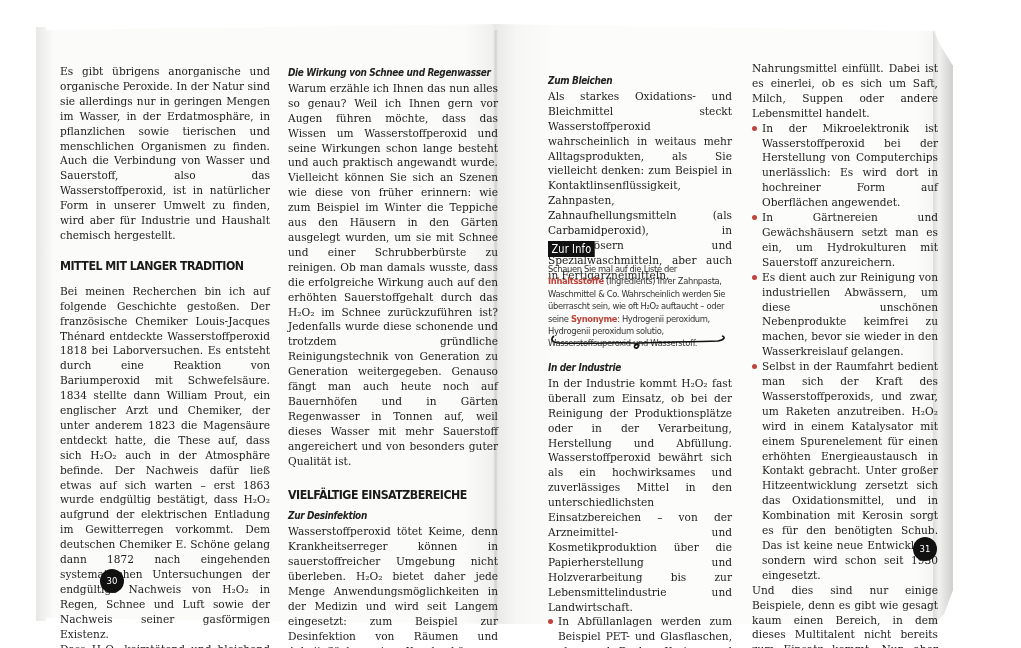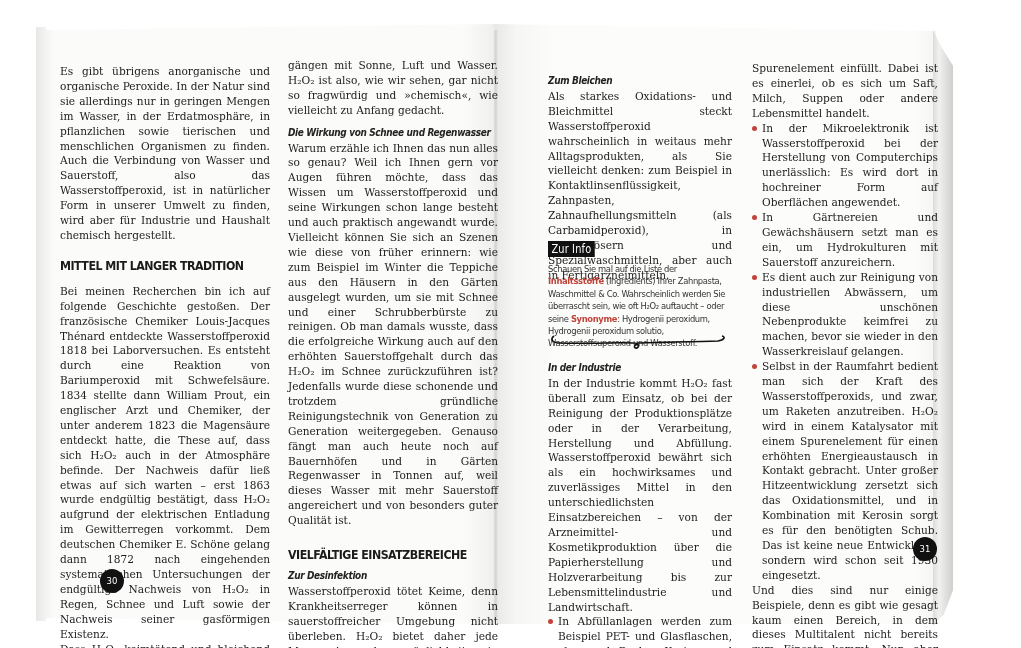--- a/index.html
+++ b/index.html
@@ -45,21 +45,20 @@
     <p>Es gibt übrigens anorganische und organische Peroxide. In der Natur sind sie allerdings nur in geringen Mengen im Wasser, in der Erdatmosphäre, in pflanzlichen sowie tierischen und menschlichen Organismen zu finden. Auch die Verbindung von Wasser und Sauerstoff, also das Wasserstoffperoxid, ist in natürlicher Form in unserer Umwelt zu finden, wird aber für Industrie und Haushalt chemisch hergestellt.</p>
     <div style="height:16px"></div>
     <h2 class="h2">Mittel mit langer Tradition</h2>
     <div style="height:10px"></div>
     <p>Bei meinen Recherchen bin ich auf folgende Geschichte gestoßen. Der französische Chemiker Louis-Jacques Thénard entdeckte Wasserstoffperoxid 1818 bei Laborversuchen. Es entsteht durch eine Reaktion von Bariumperoxid mit Schwefelsäure. 1834 stellte dann William Prout, ein englischer Arzt und Chemiker, der unter anderem 1823 die Magensäure entdeckt hatte, die These auf, dass sich H₂O₂ auch in der Atmosphäre befinde. Der Nachweis dafür ließ etwas auf sich warten – erst 1863 wurde endgültig bestätigt, dass H₂O₂ aufgrund der elektrischen Entladung im Gewitterregen vorkommt. Dem deutschen Chemiker E. Schöne gelang dann 1872 nach eingehenden systematischen Untersuchungen der endgültige Nachweis von H₂O₂ in Regen, Schnee und Luft sowie der Nachweis seiner gasförmigen Existenz.</p>
     <p>Dass H₂O₂ keimtötend und bleichend wirkt, wurde schon früh erkannt. Bereits in den 1870er-Jahren stellte man es industriell her.</p>
 
   </div>
 
   <div class="col" style="left:288px;top:58px;width:210px;">
-    <p>gängen mit Sonne, Luft und Wasser. H₂O₂ ist also, wie wir sehen, gar nicht so fragwürdig und »chemisch«, wie vielleicht zu Anfang gedacht.</p>
     <div style="height:8px"></div>
     <h3 class="h3">Die Wirkung von Schnee und Regenwasser</h3>
     <p>Warum erzähle ich Ihnen das nun alles so genau? Weil ich Ihnen gern vor Augen führen möchte, dass das Wissen um Wasserstoffperoxid und seine Wirkungen schon lange besteht und auch praktisch angewandt wurde. Vielleicht können Sie sich an Szenen wie diese von früher erinnern: wie zum Beispiel im Winter die Teppiche aus den Häusern in den Gärten ausgelegt wurden, um sie mit Schnee und einer Schrubberbürste zu reinigen. Ob man damals wusste, dass die erfolgreiche Wirkung auch auf den erhöhten Sauerstoffgehalt durch das H₂O₂ im Schnee zurückzuführen ist? Jedenfalls wurde diese schonende und trotzdem gründliche Reinigungstechnik von Generation zu Generation weitergegeben. Genauso fängt man auch heute noch auf Bauernhöfen und in Gärten Regenwasser in Tonnen auf, weil dieses Wasser mit mehr Sauerstoff angereichert und von besonders guter Qualität ist.</p>
     <div style="height:20px"></div>
     <h2 class="h2">Vielfältige Einsatzbereiche</h2>
     <div style="height:6px"></div>
     <h3 class="h3">Zur Desinfektion</h3>
     <p>Wasserstoffperoxid tötet Keime, denn Krankheitserreger können in sauerstoffreicher Umgebung nicht überleben. H₂O₂ bietet daher jede Menge Anwendungsmöglichkeiten in der Medizin und wird seit Langem eingesetzt: zum Beispiel zur Desinfektion von Räumen und Arbeitsflächen in Krankenhäusern, Arztpraxen oder Schwimmbädern. Aber auch zur Wund-</p>
   </div>
 
@@ -82,21 +81,21 @@
 
   <div class="col" style="left:548px;top:361px;width:184px;">
     <h3 class="h3">In der Industrie</h3>
     <p>In der Industrie kommt H₂O₂ fast überall zum Einsatz, ob bei der Reinigung der Produktionsplätze oder in der Verarbeitung, Herstellung und Abfüllung. Wasserstoffperoxid bewährt sich als ein hochwirksames und zuverlässiges Mittel in den unterschiedlichsten Einsatzbereichen – von der Arzneimittel- und Kosmetikproduktion über die Papierherstellung und Holzverarbeitung bis zur Lebensmittelindustrie und Landwirtschaft.</p>
     <ul class="bullets">
       <li>In Abfüllanlagen werden zum Beispiel PET- und Glasflaschen, aber auch Becher, Kartons und Folien mit 35-prozentiger Wasserstoffperoxidlösung keimfrei gemacht, bevor man</li>
     </ul>
   </div>
 
   <div class="col" style="left:752px;top:61px;width:186px;">
-    <p>Spurenelement einfüllt. Dabei ist es einerlei, ob es sich um Saft, Milch, Suppen oder andere Lebensmittel handelt.</p>
+    <p>Nahrungsmittel einfüllt. Dabei ist es einerlei, ob es sich um Saft, Milch, Suppen oder andere Lebensmittel handelt.</p>
     <ul class="bullets">
       <li>In der Mikroelektronik ist Wasserstoffperoxid bei der Herstellung von Computerchips unerlässlich: Es wird dort in hochreiner Form auf Oberflächen angewendet.</li>
       <li>In Gärtnereien und Gewächshäusern setzt man es ein, um Hydrokulturen mit Sauerstoff anzureichern.</li>
       <li>Es dient auch zur Reinigung von industriellen Abwässern, um diese unschönen Nebenprodukte keimfrei zu machen, bevor sie wieder in den Wasserkreislauf gelangen.</li>
       <li>Selbst in der Raumfahrt bedient man sich der Kraft des Wasserstoffperoxids, und zwar, um Raketen anzutreiben. H₂O₂ wird in einem Katalysator mit einem Spurenelement für einen erhöhten Energieaustausch in Kontakt gebracht. Unter großer Hitzeentwicklung zersetzt sich das Oxidationsmittel, und in Kombination mit Kerosin sorgt es für den benötigten Schub. Das ist keine neue Entwicklung, sondern wird schon seit 1930 eingesetzt.</li>
     </ul>
     <p>Und dies sind nur einige Beispiele, denn es gibt wie gesagt kaum einen Bereich, in dem dieses Multitalent nicht bereits zum Einsatz kommt. Nun aber genug darüber, wie andere diese sagenhafte Flüssigkeit verwenden. Ich zeige Ihnen in meinen Rezepten, wie vielseitig ich selbst H₂O₂ seit Jahren anwende.</p>
 
   </div>
 

